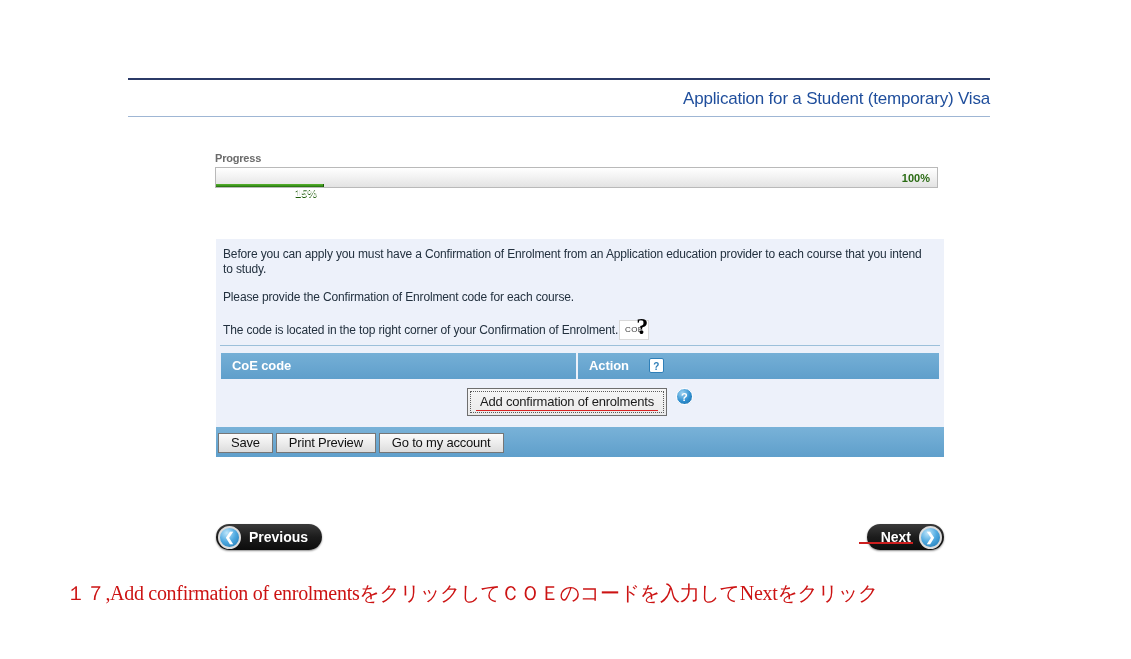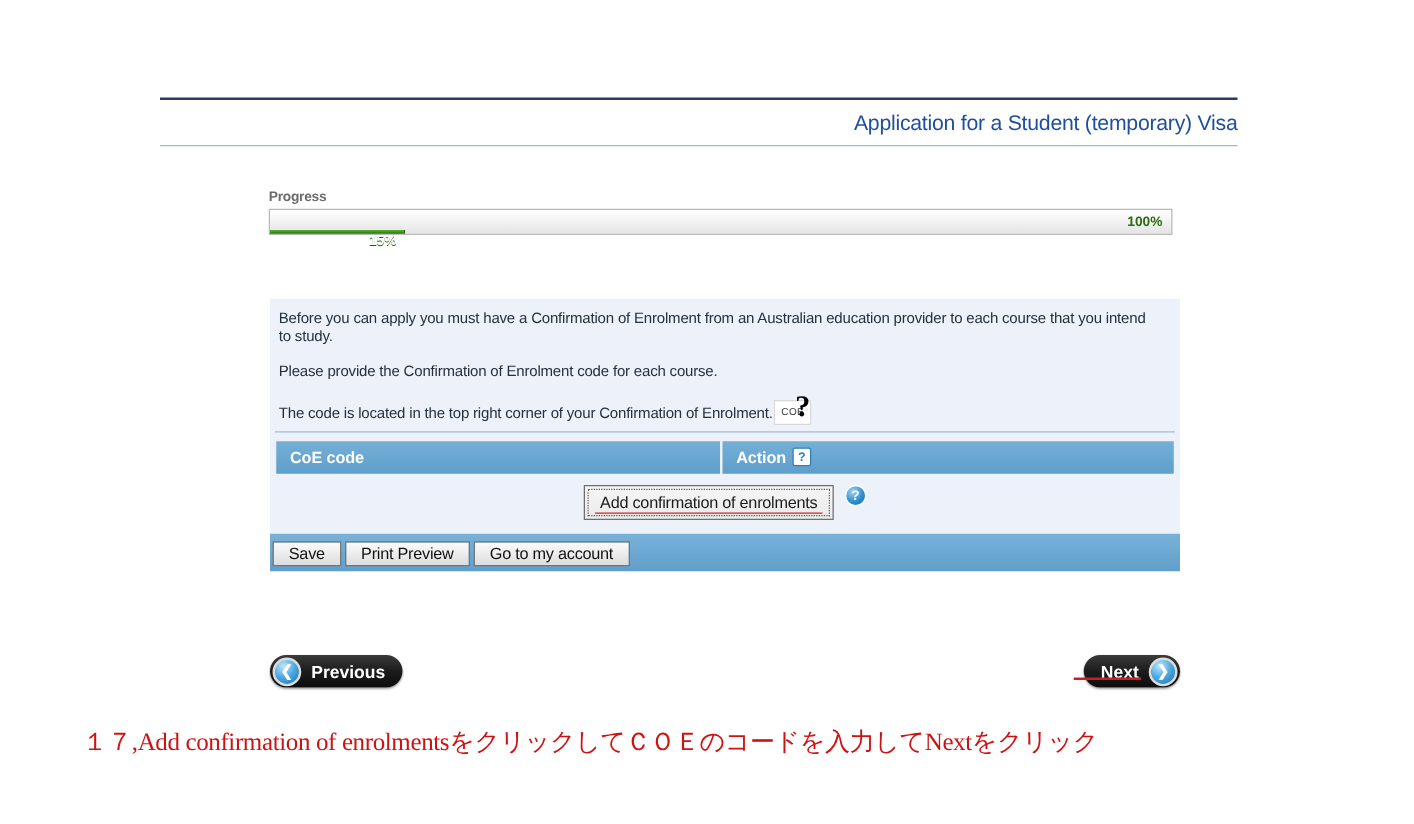--- a/index.html
+++ b/index.html
@@ -156,21 +156,21 @@
   .th {
     background: linear-gradient(to bottom, #75afd6 0%, #5f9fcb 100%);
     color: #ffffff;
     font-weight: bold;
     font-size: 13px;
     padding: 5px 0 6px 11px;
     box-sizing: border-box;
     letter-spacing: -0.1px;
   }
   #th-coe-code { width: 357px; border-right: 2px solid #edf1fa; }
-  #th-action { flex: 1; display: flex; align-items: flex-start; gap: 5px; }
+  #th-action { flex: 1; display: flex; align-items: flex-start; gap: 20px; }
 
   .help-icon {
     display: inline-block;
     width: 15px;
     height: 15px;
     border-radius: 50%;
     background: radial-gradient(circle at 35% 28%, #9fd3f1 0%, #2f8fd0 55%, #1c6ba3 100%);
     border: 1px solid #ffffff;
     color: #ffffff;
     font-size: 10px;
@@ -325,21 +325,21 @@
     </div>
     <span id="progress-max-text">100%</span>
   </div>
 </div>
 
 <div id="panel">
 
 
   <div id="panel-body">
 
-    <p class="para">Before you can apply you must have a Confirmation of Enrolment from an Australian education provider to each course that you intend to study.</p>
+    <p class="para">Before you can apply you must have a Confirmation of Enrolment from an Application education provider to each course that you intend to study.</p>
 
     <p class="para">Please provide the Confirmation of Enrolment code for each course.</p>
 
     <p class="para last"><span>The code is located in the top right corner of your Confirmation of Enrolment.</span><span id="coe-hint"><span id="coe-box">COE</span><span id="coe-qmark">?</span></span></p>
 
     <div id="panel-divider"></div>
 
     <div id="coe-table">
       <div class="th" id="th-coe-code">
         <span>CoE code</span>

